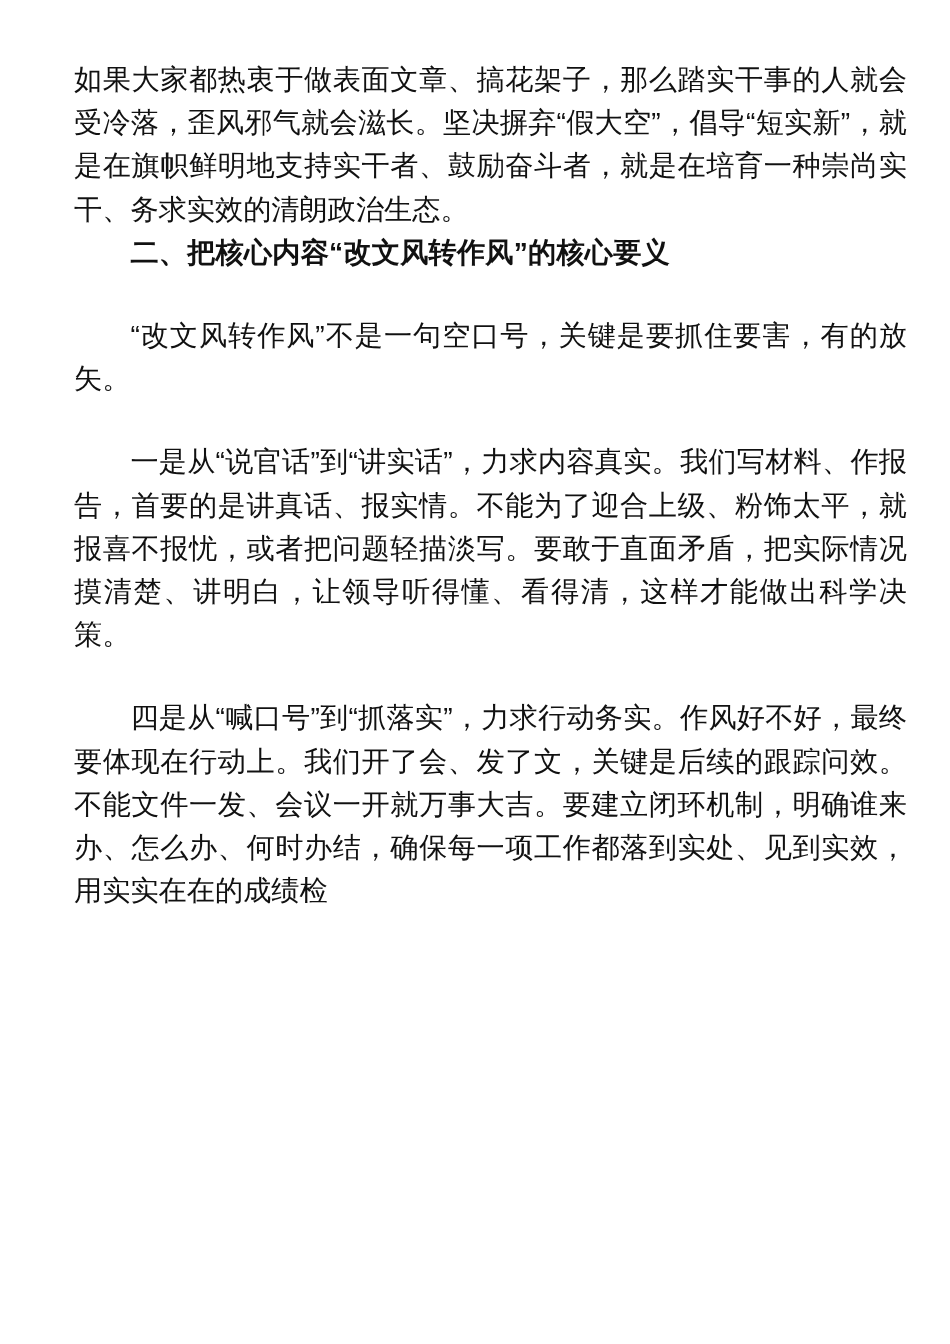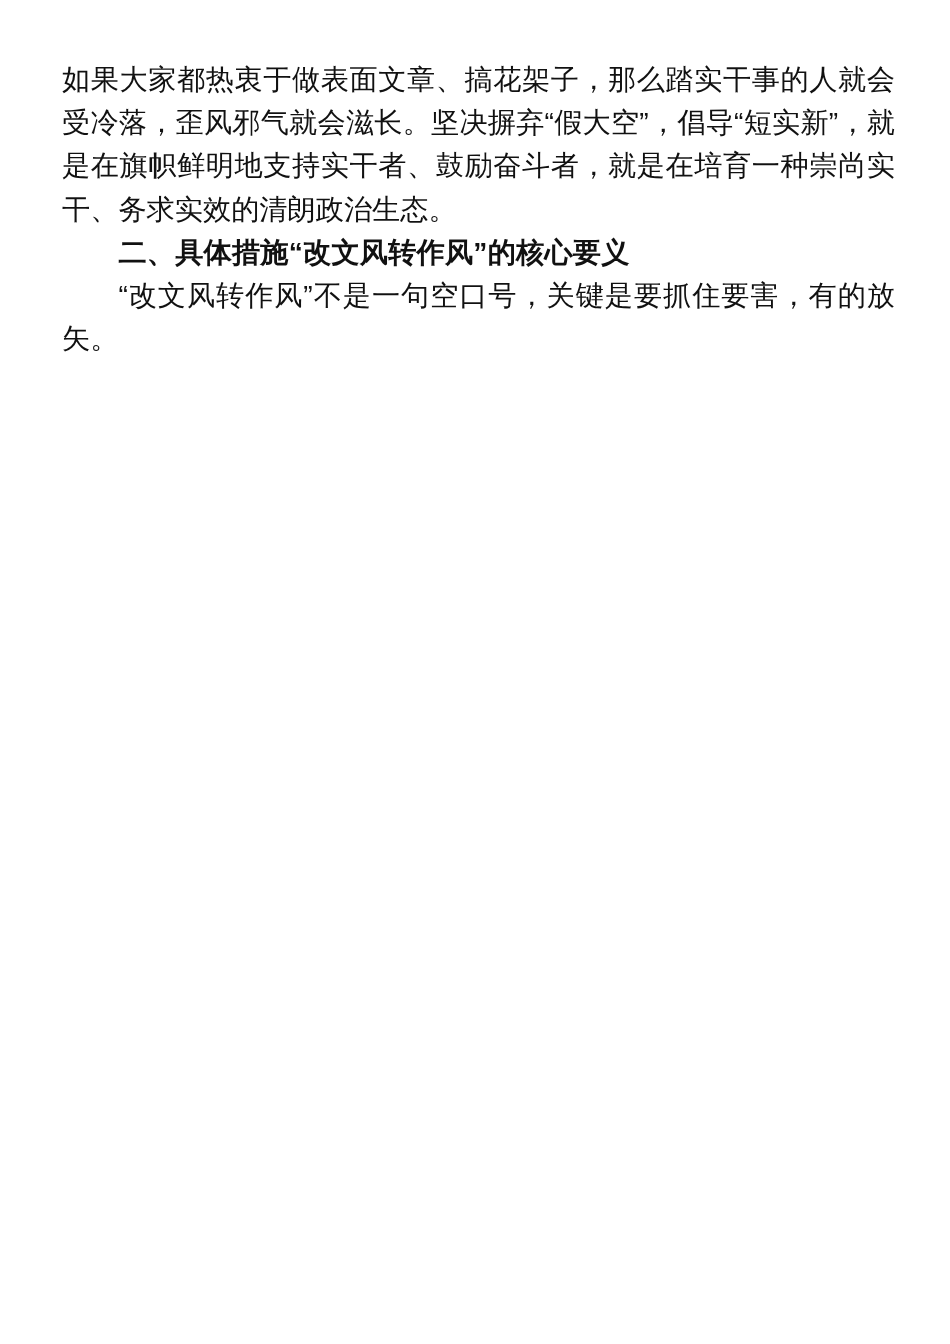--- a/index.html
+++ b/index.html
@@ -17,60 +17,63 @@
   }
   #page {
     position: relative;
     width: 950px;
     height: 1344px;
     background: #ffffff;
     box-sizing: border-box;
   }
   #doc-body {
     position: absolute;
-    left: 62px;
+    left: 74px;
     top: 58px;
     width: 833px;
   }
   .para {
     margin: 0;
     padding: 0;
     font-size: 28.2px;
     line-height: 43.2px;
     letter-spacing: 0px;
     text-align: justify;
     text-justify: inter-character;
     text-align-last: left;
     word-break: break-all;
     color: #111111;
   }
   .para.indent {
     text-indent: 56.4px;
+    margin-top: 40px;
   }
   .para.heading {
     font-weight: bold;
     text-indent: 56.4px;
     text-align-last: left;
     letter-spacing: 0.2px;
   }
   
   .para.clipped {
     
   }
 </style>
 </head>
 <body>
 
 <div id="page">
   <div id="doc-body">
 
     <p class="para">如果大家都热衷于做表面文章、搞花架子，那么踏实干事的人就会受冷落，歪风邪气就会滋长。坚决摒弃“假大空”，倡导“短实新”，就是在旗帜鲜明地支持实干者、鼓励奋斗者，就是在培育一种崇尚实干、务求实效的清朗政治生态。</p>
 
-    <p class="para heading">二、具体措施“改文风转作风”的核心要义</p>
+    <p class="para heading">二、把核心内容“改文风转作风”的核心要义</p>
 
     <p class="para indent">“改文风转作风”不是一句空口号，关键是要抓住要害，有的放矢。</p>
 
+    <p class="para indent">一是从“说官话”到“讲实话”，力求内容真实。我们写材料、作报告，首要的是讲真话、报实情。不能为了迎合上级、粉饰太平，就报喜不报忧，或者把问题轻描淡写。要敢于直面矛盾，把实际情况摸清楚、讲明白，让领导听得懂、看得清，这样才能做出科学决策。</p>
 
 
 
+    <p class="para indent clipped">四是从“喊口号”到“抓落实”，力求行动务实。作风好不好，最终要体现在行动上。我们开了会、发了文，关键是后续的跟踪问效。不能文件一发、会议一开就万事大吉。要建立闭环机制，明确谁来办、怎么办、何时办结，确保每一项工作都落到实处、见到实效，用实实在在的成绩检</p>
 
   </div>
 </div>
 
 </body></html>

